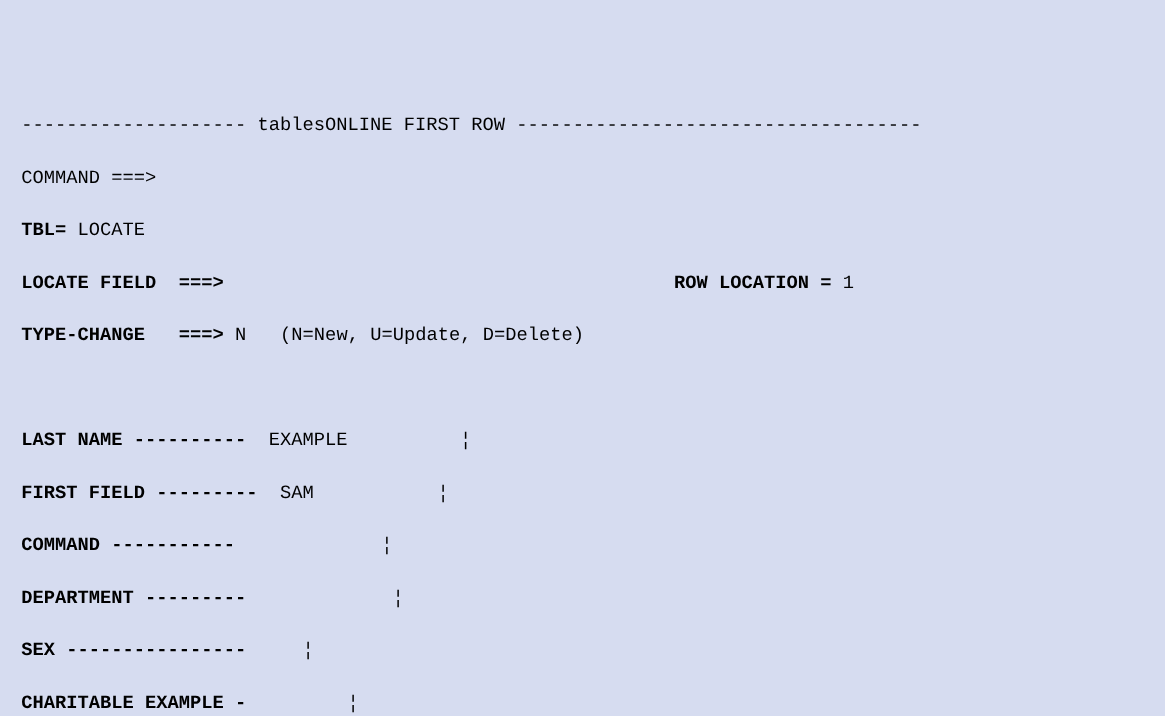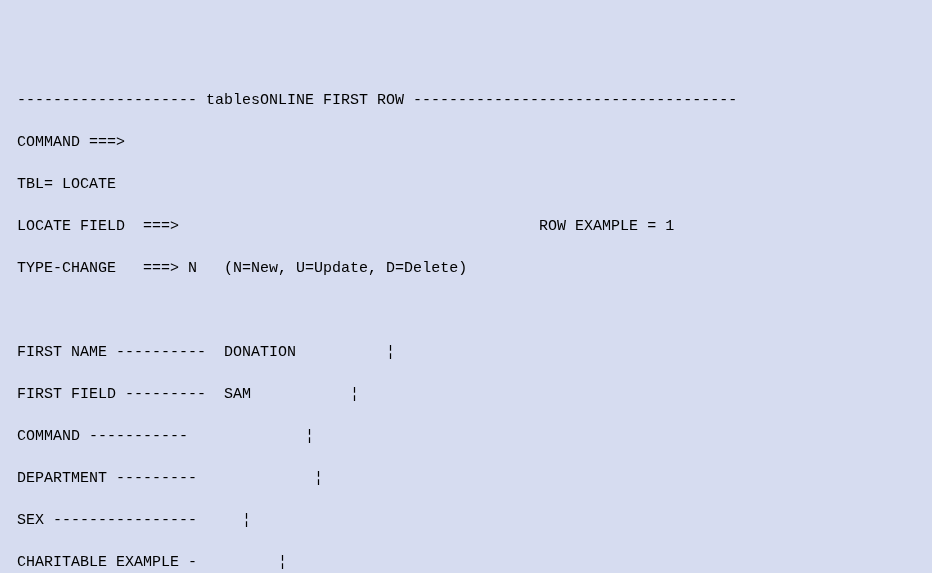--- a/index.html
+++ b/index.html
@@ -9,38 +9,38 @@
       line-height: 21px;
       margin: 0;
       padding: 6px 8px;
       color: #000;
       width: 932px;
       height: 573px;
       box-sizing: border-box;
       white-space: pre;
     }
     .bold {
-      font-weight: normal;
+      font-weight: bold;
     }
     .cell {
       display: inline-block;
     }
   </style>
 </head>
 <body>
 
 
 
 <div> -------------------- <span>tablesONLINE FIRST ROW</span> ------------------------------------</div>
 <div> <span class="cell">COMMAND ===&gt;</span><span></span></div>
 <div> <span class="bold">TBL=</span> <span>LOCATE</span></div>
-<div> <span class="bold">LOCATE FIELD  ===&gt;</span><span></span>                                        <span class="bold">ROW EXAMPLE =</span> <span>1</span></div>
+<div> <span class="bold">LOCATE FIELD  ===&gt;</span><span></span>                                        <span class="bold">ROW LOCATION =</span> <span>1</span></div>
 <div> <span class="bold">TYPE-CHANGE   ===&gt;</span> <span>N</span>   <span>(N=New, U=Update, D=Delete)</span></div>
 <div> </div>
-<div> <span class="bold">FIRST NAME ----------</span>  <span>DONATION          ¦</span></div>
+<div> <span class="bold">LAST NAME ----------</span>  <span>EXAMPLE          ¦</span></div>
 <div> <span class="bold">FIRST FIELD ---------</span>  <span>SAM           ¦</span></div>
 <div> <span class="bold">COMMAND -----------</span>  <span>           ¦</span></div>
 <div> <span class="bold">DEPARTMENT ---------</span>  <span>           ¦</span></div>
 <div> <span class="bold">SEX ----------------</span>  <span>   ¦</span></div>
 <div> <span class="bold">CHARITABLE EXAMPLE -</span> <span>        ¦</span></div>
 
 
 
 
 

